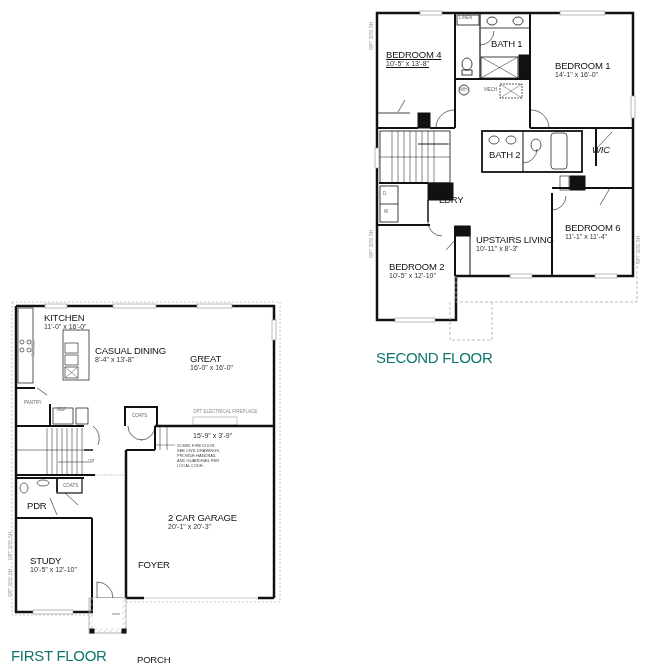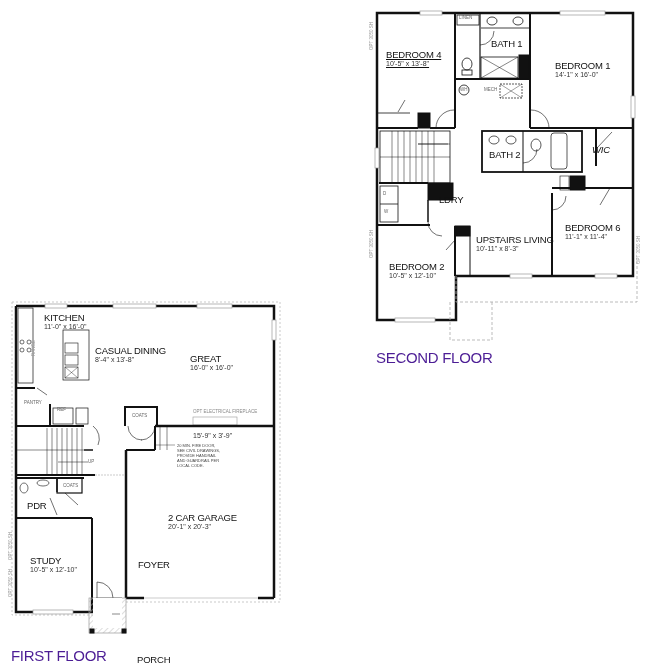--- a/index.html
+++ b/index.html
@@ -2,21 +2,21 @@
 <html><head>
 <meta charset="utf-8">
 <style>
   html, body { margin:0; padding:0; background:#ffffff; }
   body { width:650px; height:666px; position:relative; overflow:hidden; font-family:"Liberation Sans", sans-serif; color:#111; }
   svg { position:absolute; left:0; top:0; }
   .lbl { position:absolute; line-height:1.05; white-space:nowrap; }
   .room-name { font-size:9.5px; font-weight:normal; color:#111; letter-spacing:-0.2px; }
   .room-dim { font-size:7px; color:#333; }
   .tiny { font-size:4.5px; color:#666; }
-  .floor-title { position:absolute; font-size:15px; color:#4c1d95; letter-spacing:-0.3px; }
+  .floor-title { position:absolute; font-size:15px; color:#0f766e; letter-spacing:-0.3px; }
   .note { position:absolute; font-size:4px; color:#444; line-height:1.25; white-space:nowrap; }
   .vt { position:absolute; font-size:4.5px; color:#999; white-space:nowrap; transform-origin:left top; transform:rotate(-90deg); }
 </style>
 </head>
 <body>
 
 <svg width="650" height="666" viewBox="0 0 650 666">
   <defs>
     <pattern id="hatch" width="4" height="4" patternUnits="userSpaceOnUse" patternTransform="rotate(45)">
       <line x1="0" y1="0" x2="0" y2="4" stroke="#bbb" stroke-width="1"></line>

